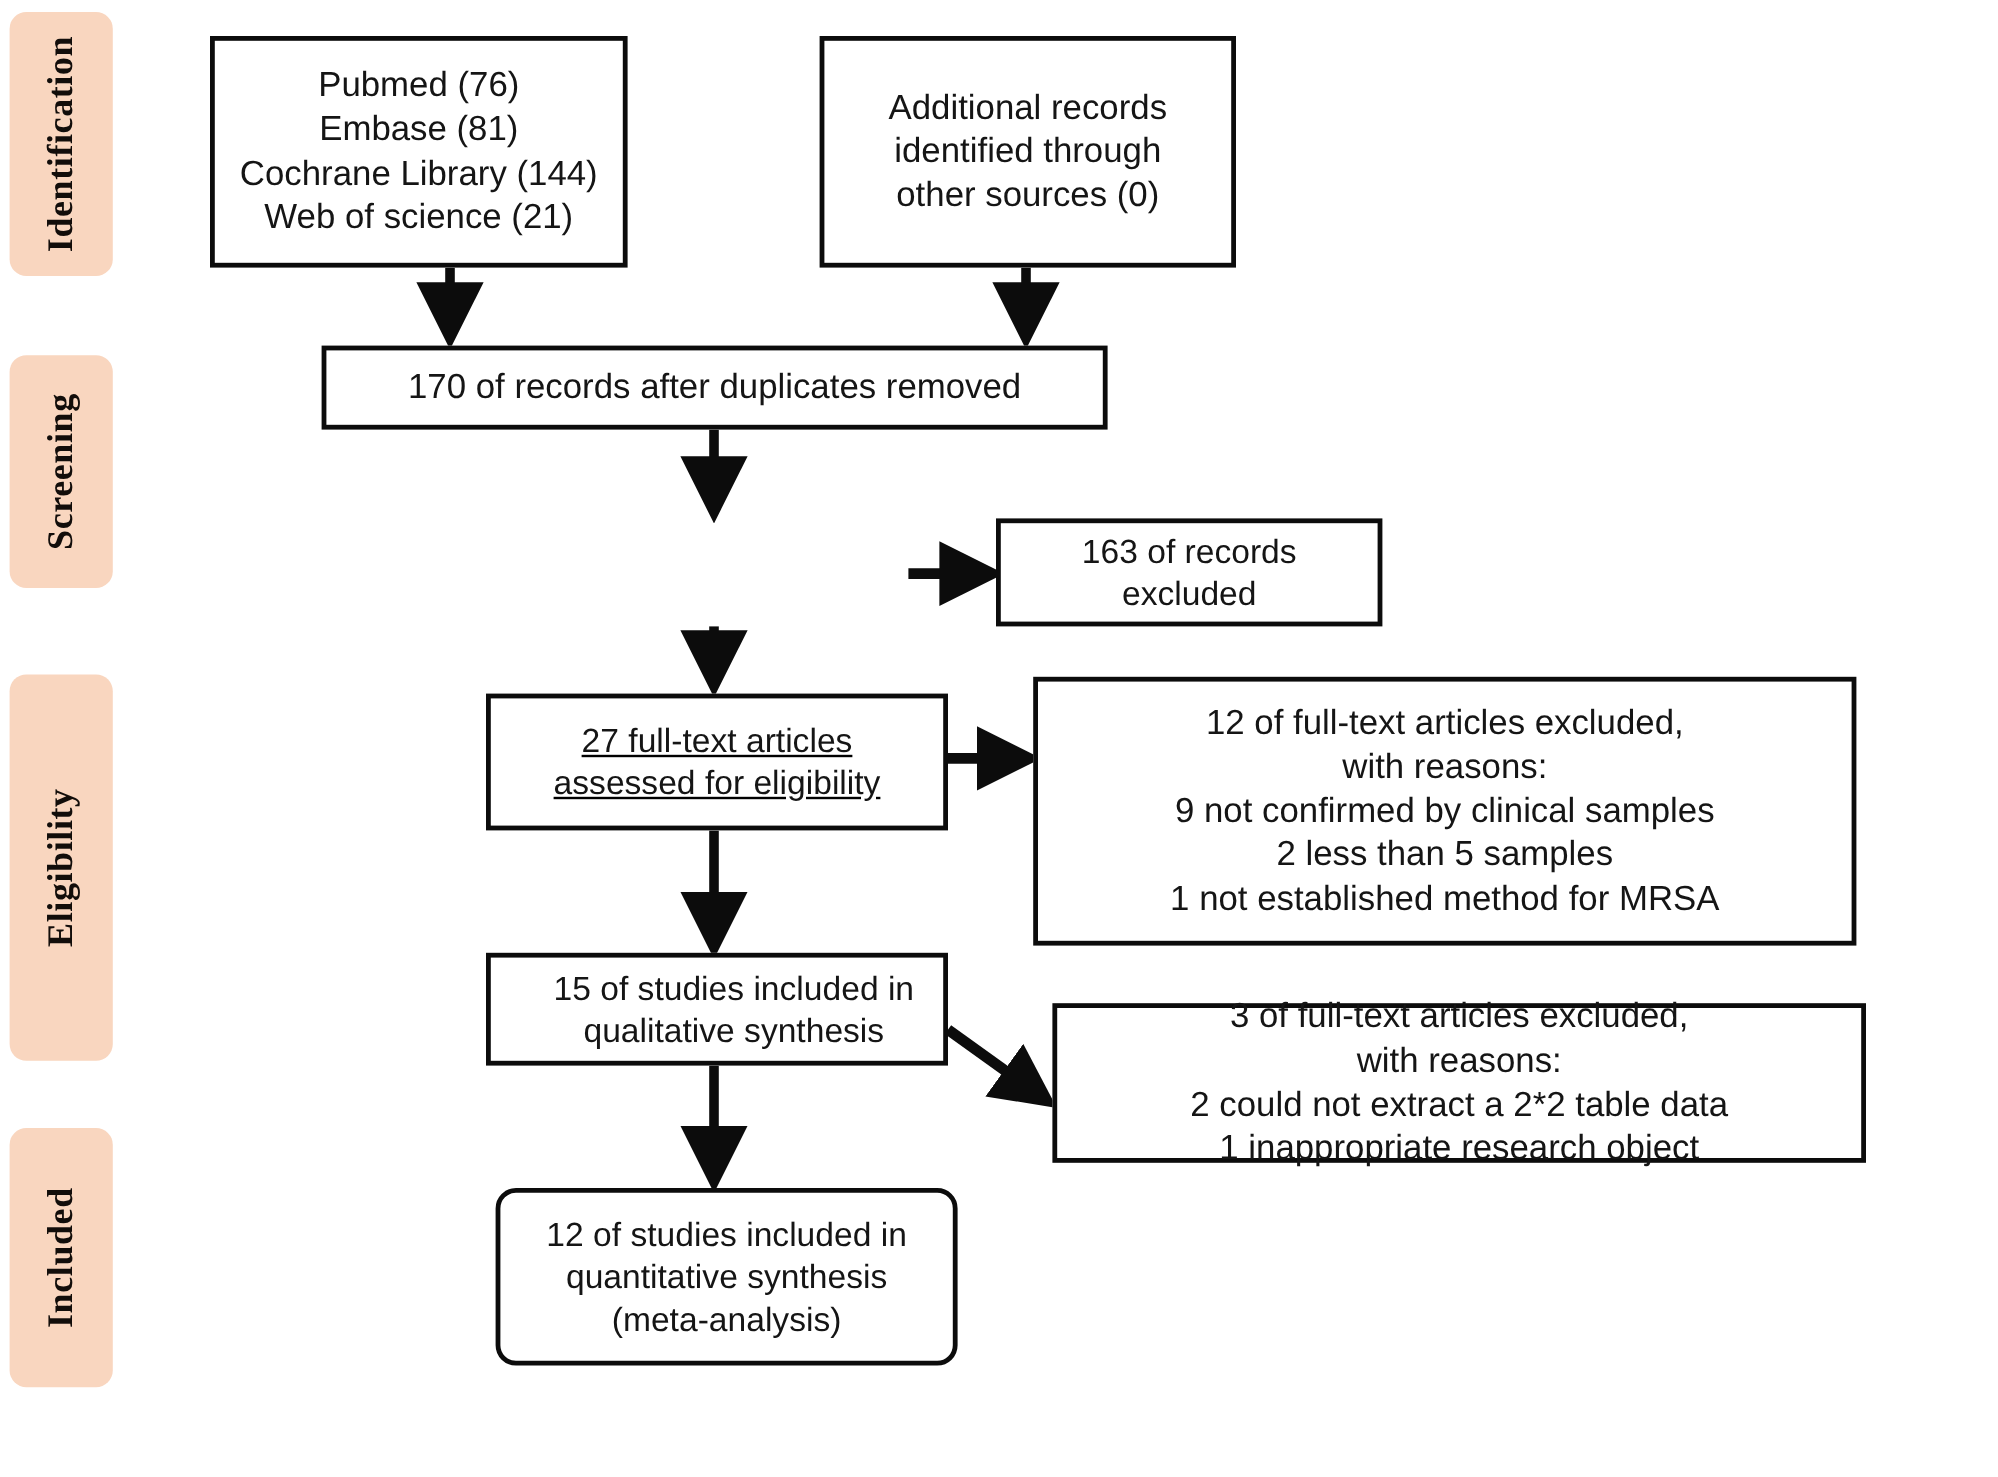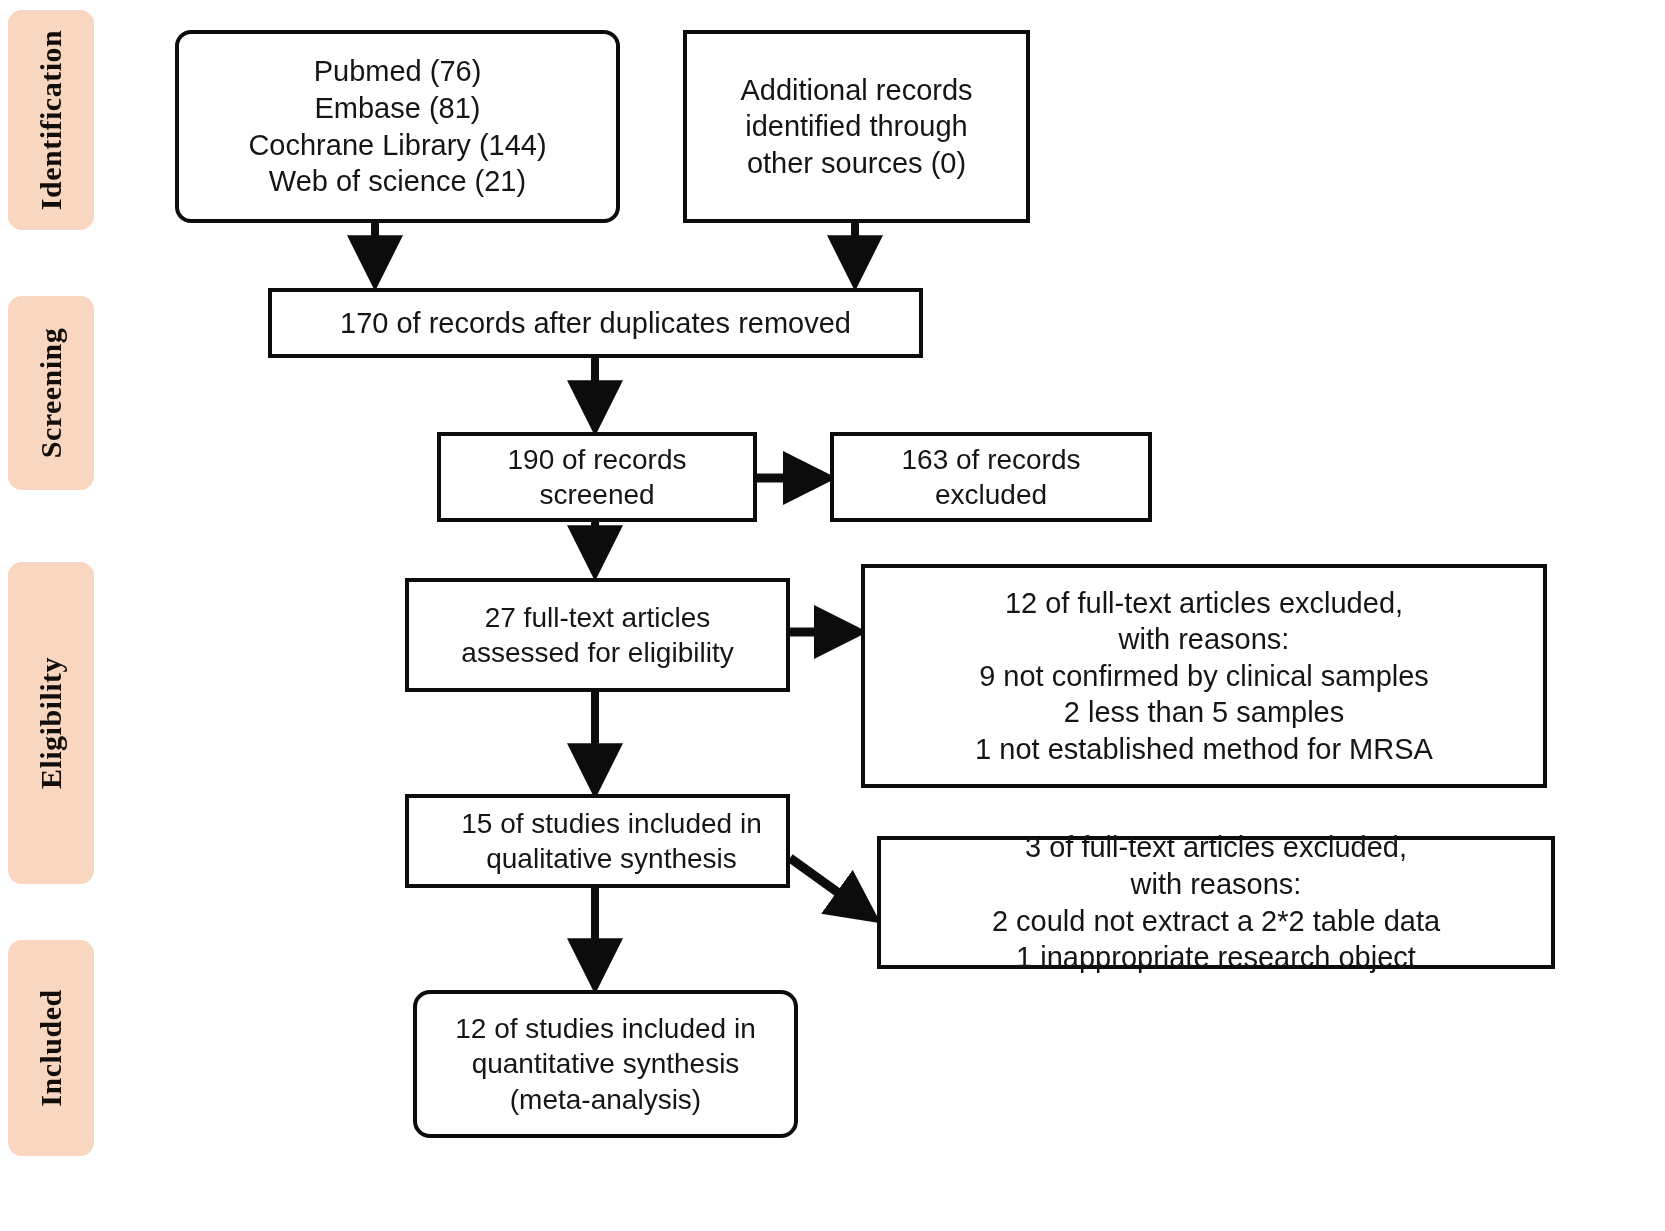--- a/index.html
+++ b/index.html
@@ -111,48 +111,44 @@
   </div>
 
   <div class="stage-pill" style="left:8px; top:562px; width:86px; height:322px;">
     <span class="stage-label">Eligibility</span>
   </div>
 
   <div class="stage-pill" style="left:8px; top:940px; width:86px; height:216px;">
     <span class="stage-label">Included</span>
   </div>
 
-  <div class="flow-box" style="left:175px; top:30px; width:445px; height:193px;border-radius:16px;">
+  <div class="flow-box" style="left:175px; top:30px; width:348px; height:193px;">
     <span class="box-text">Pubmed (76)
 Embase (81)
 Cochrane Library (144)
 Web of science (21)</span>
   </div>
 
   <div class="flow-box" style="left:683px; top:30px; width:347px; height:193px;justify-content:center;">
     <span class="box-text">Additional records
 identified through
 other sources (0)</span>
   </div>
 
   <div class="flow-box" style="left:268px; top:288px; width:655px; height:70px;">
     <span class="box-text">170 of records after duplicates removed</span>
   </div>
 
-  <div class="flow-box box-narrow" style="left:437px; top:432px; width:320px; height:90px;">
-    <span class="box-text">190 of records
-screened</span>
-  </div>
 
   <div class="flow-box box-narrow" style="left:830px; top:432px; width:322px; height:90px;">
     <span class="box-text">163 of records
 excluded</span>
   </div>
 
-  <div class="flow-box box-narrow" style="left:405px; top:578px; width:385px; height:114px;">
+  <div class="flow-box box-narrow" style="left:405px; top:578px; width:385px; height:114px;text-decoration:underline;">
     <span class="box-text">27 full-text articles
 assessed for eligibility</span>
   </div>
 
   <div class="flow-box" style="left:861px; top:564px; width:686px; height:224px;">
     <span class="box-text">12 of full-text articles excluded,
 with reasons:
 9 not confirmed by clinical samples
 2 less than 5 samples
 1 not established method for MRSA</span>

